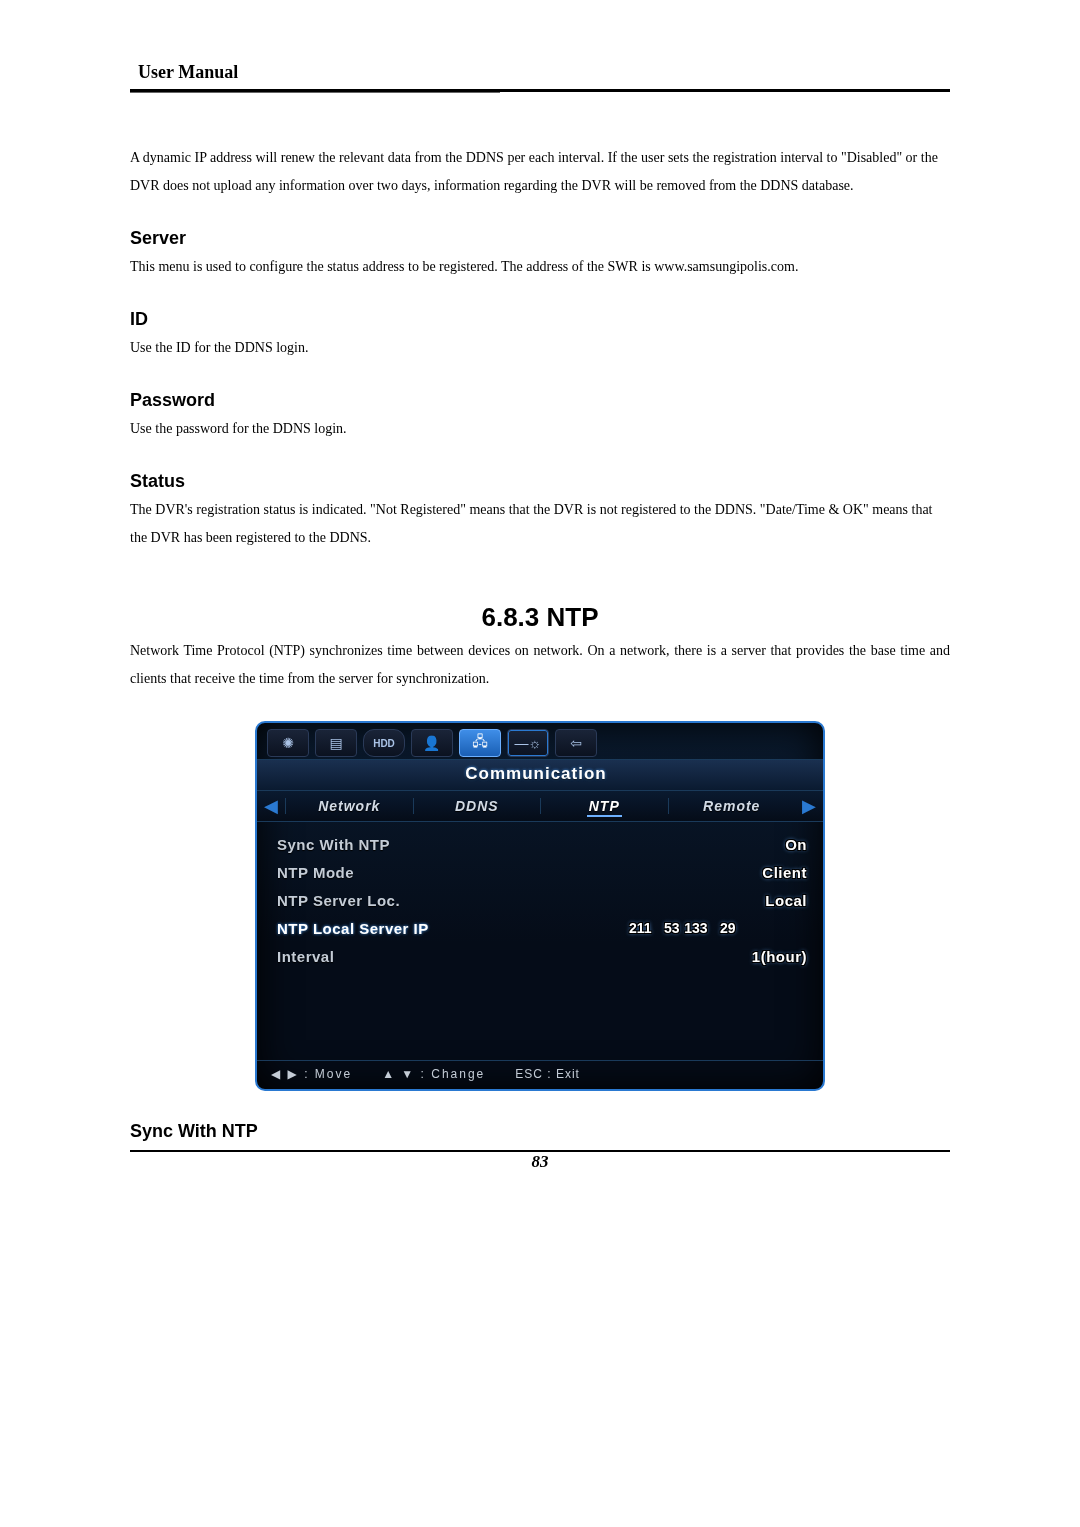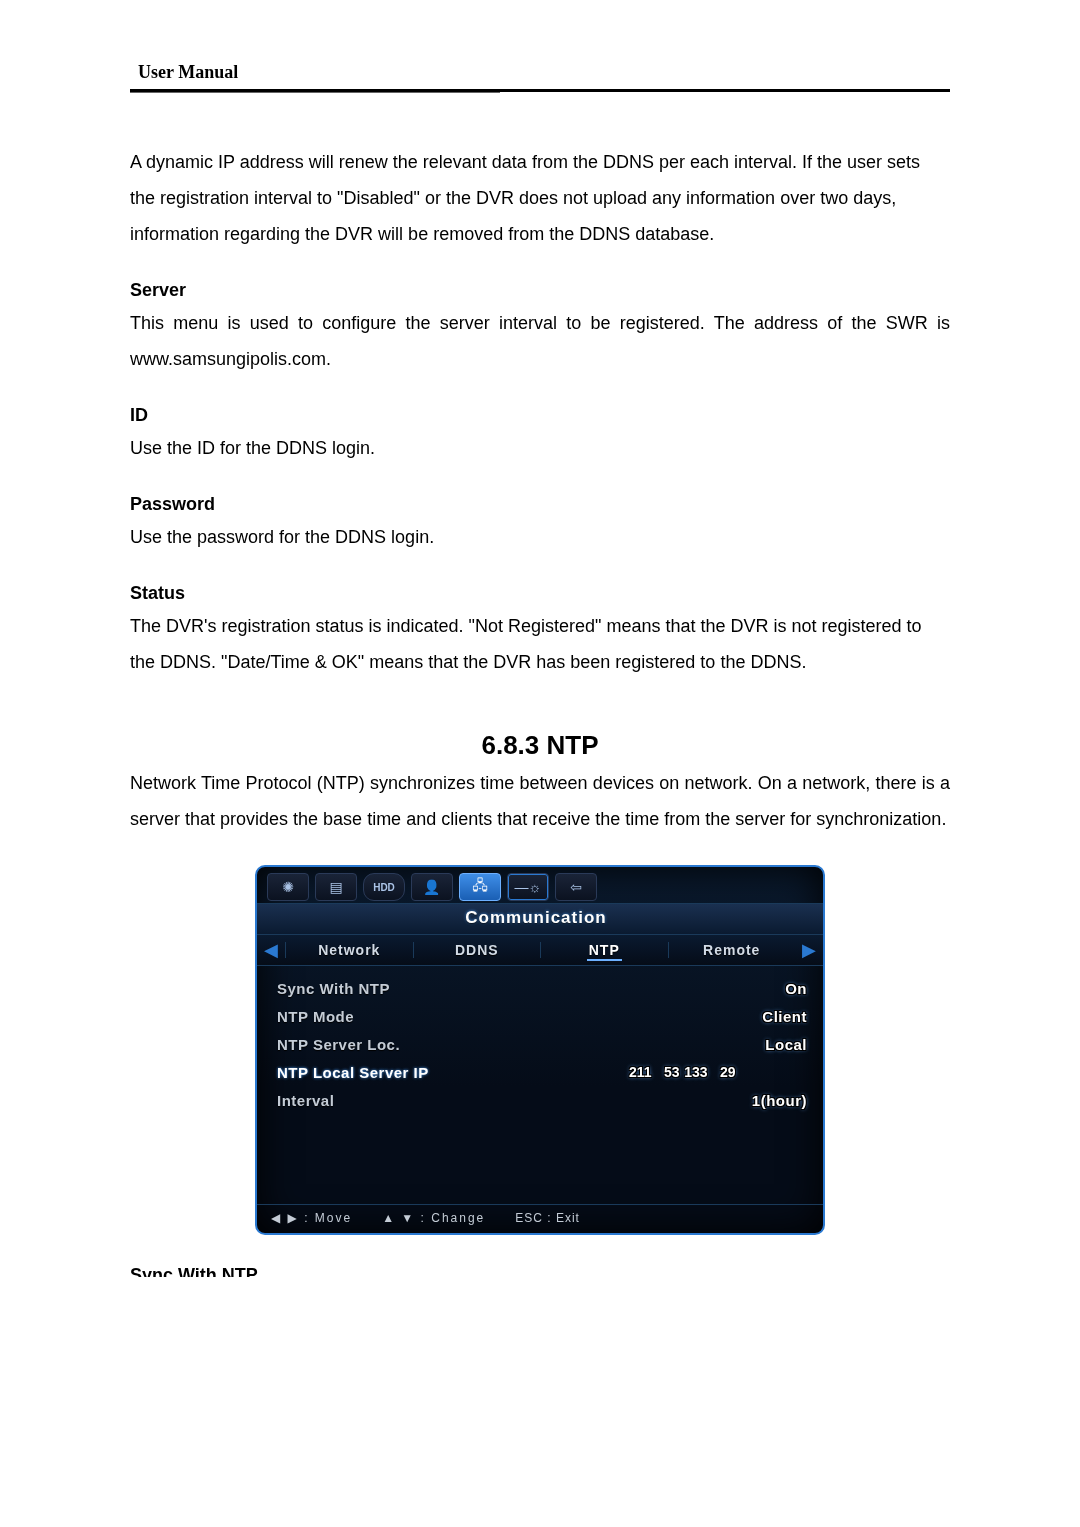--- a/index.html
+++ b/index.html
@@ -35,23 +35,24 @@
   .hr-top::after {
     content: "";
     position: absolute;
     top: 3px;
     left: 0;
     right: 450px;
     height: 1px;
     background: #666;
   }
   .body-text {
-    font-size: 18px;
+    font-size: 14px;
     line-height: 2.0;
     margin: 0 0 28px 0;
+    font-family: Liberation Serif, serif;
   }
   .body-text.justify { text-align: justify; }
   .subhead {
     font-size: 18px;
     font-weight: bold;
     margin: 0 0 4px 0;
   }
   .section-heading {
     font-size: 26px;
     font-weight: bold;
@@ -119,20 +120,21 @@
   }
   .tab {
     flex: 1;
     text-align: center;
     font-size: 14px;
     font-weight: bold;
     color: #d2dbe6;
     letter-spacing: 1px;
     text-shadow: 0 1px 1px #000;
     border-left: 1px solid #1a3a5a;
+    font-style: italic;
   }
   .tab.active {
     color: #fff;
   }
   .tab.active span {
     border-bottom: 2px solid #6db0ff;
     padding: 0 2px 1px 2px;
   }
 
   .dvr-rows {
@@ -216,21 +218,21 @@
 <div class="page">
 
   <div class="header-area">
     <p class="header-title">User Manual</p>
     <div class="hr-top"></div>
   </div>
 
   <p class="body-text">A dynamic IP address will renew the relevant data from the DDNS per each interval. If the user sets the registration interval to "Disabled" or the DVR does not upload any information over two days, information regarding the DVR will be removed from the DDNS database.</p>
 
   <p class="subhead">Server</p>
-  <p class="body-text justify">This menu is used to configure the server interval to be registered. The address of the SWR is www.samsungipolis.com.</p>
+  <p class="body-text justify">This menu is used to configure the status address to be registered. The address of the SWR is www.samsungipolis.com.</p>
 
   <p class="subhead">ID</p>
   <p class="body-text">Use the ID for the DDNS login.</p>
 
   <p class="subhead">Password</p>
   <p class="body-text">Use the password for the DDNS login.</p>
 
   <p class="subhead">Status</p>
   <p class="body-text">The DVR's registration status is indicated. "Not Registered" means that the DVR is not registered to the DDNS. "Date/Time &amp; OK" means that the DVR has been registered to the DDNS.</p>
 

